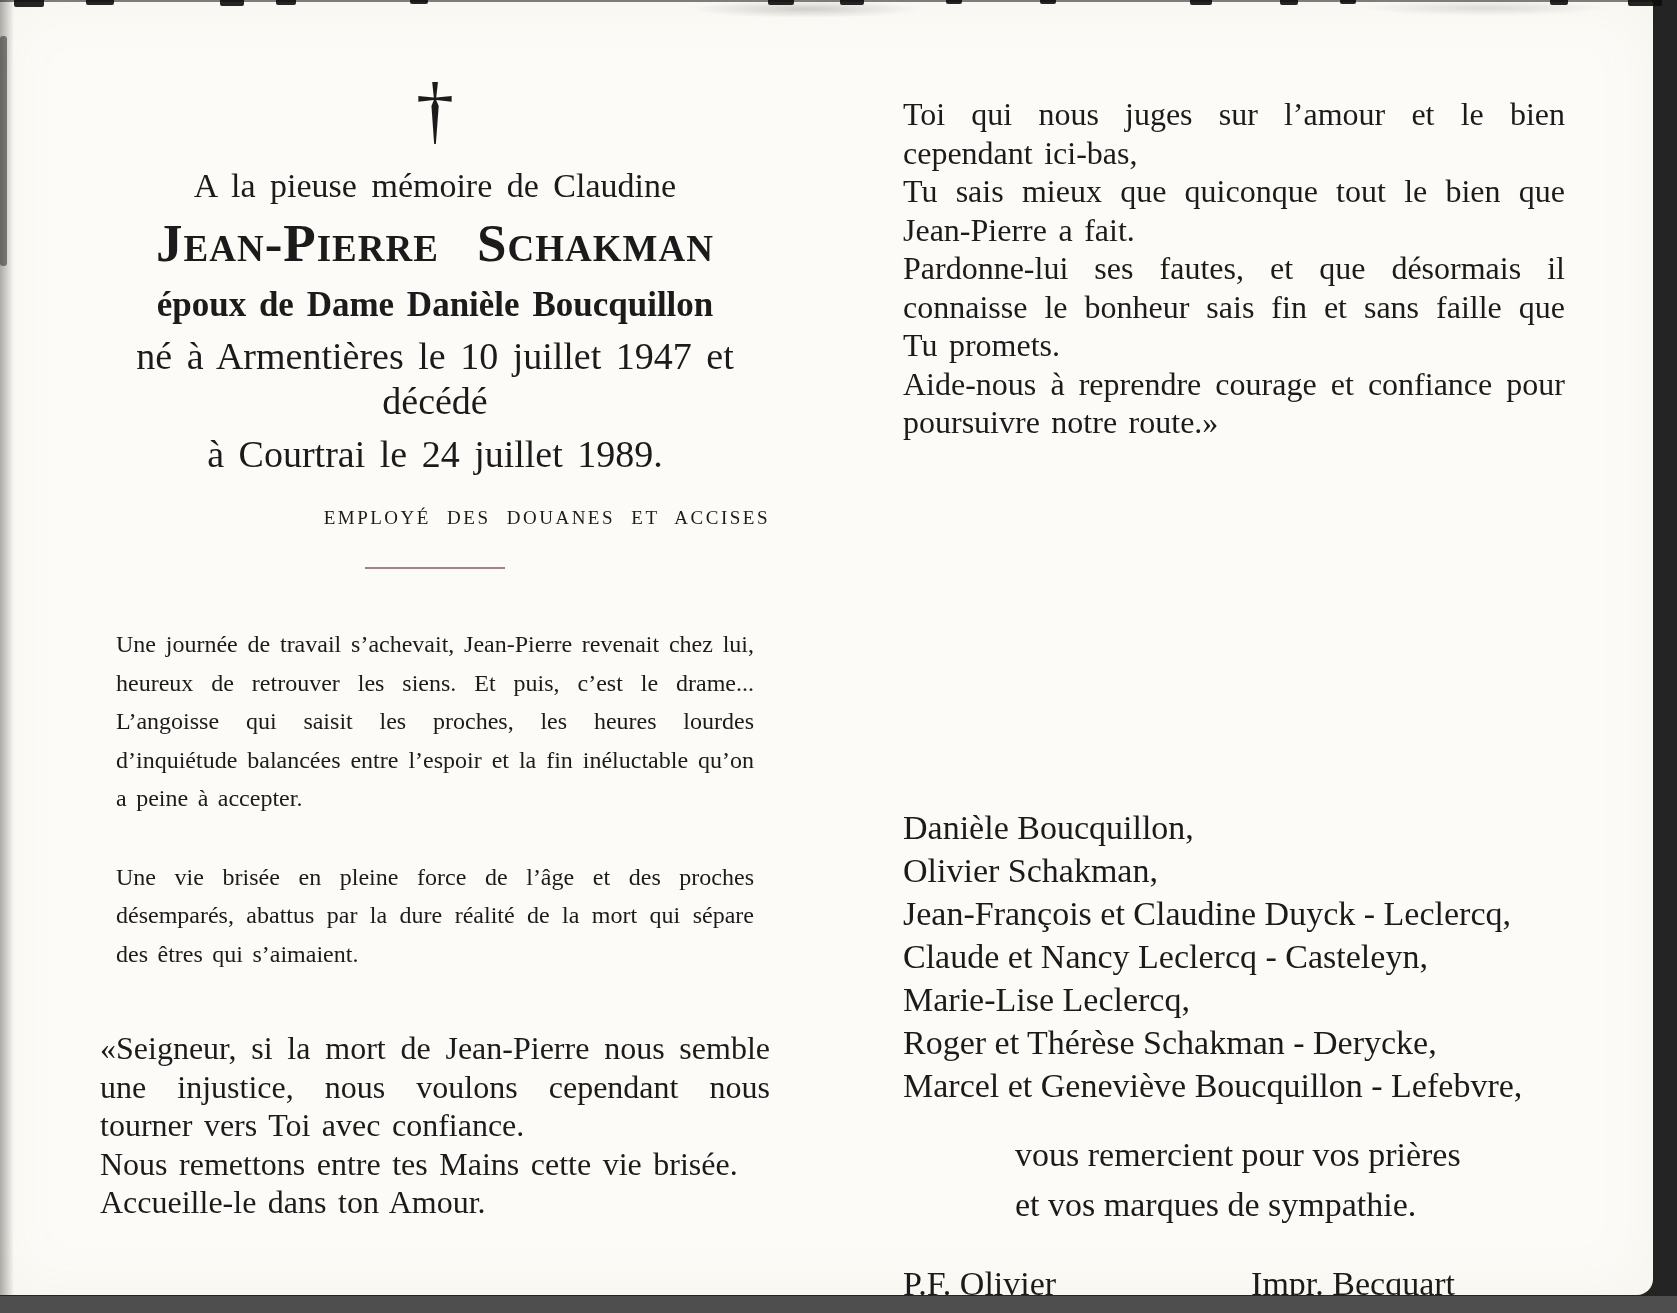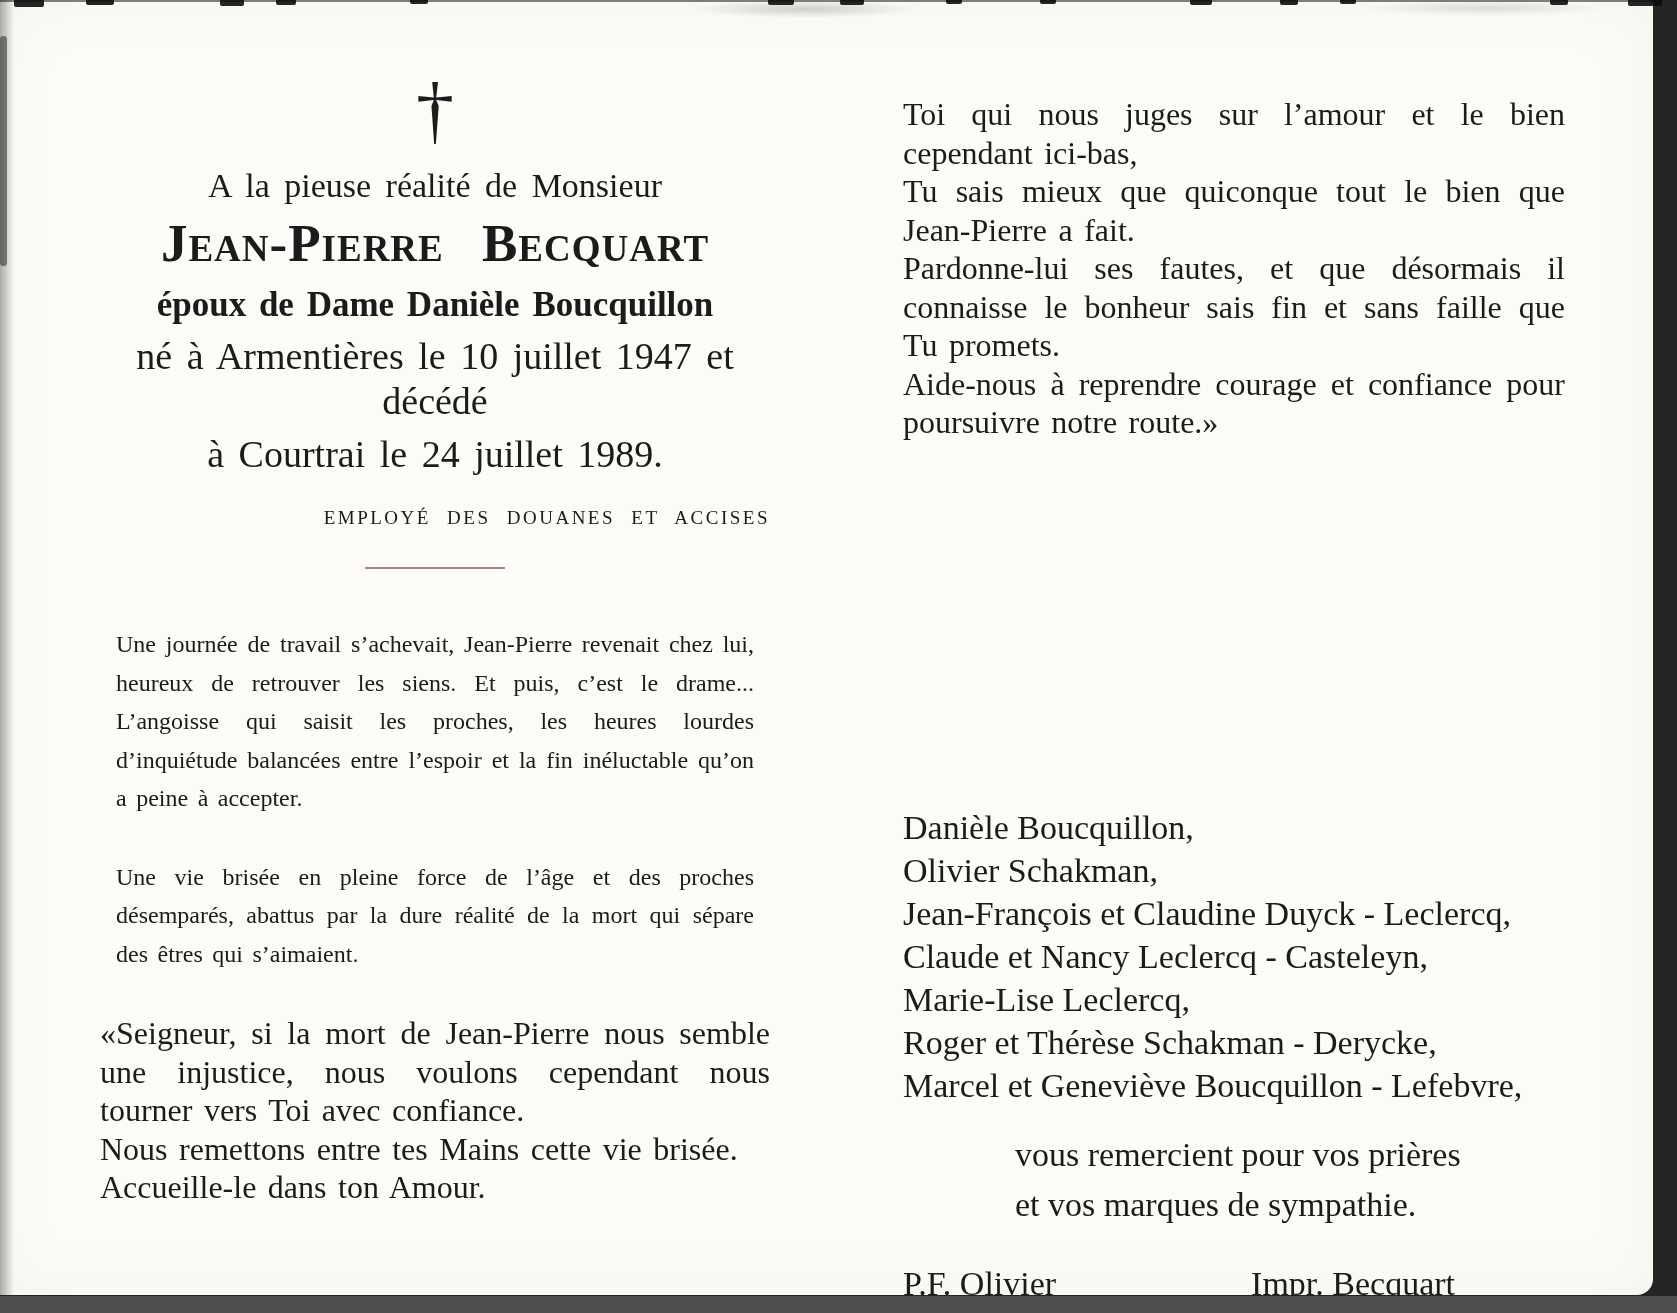--- a/index.html
+++ b/index.html
@@ -47,21 +47,21 @@
   .name  { text-align:center; font-size:53px; line-height:58px; margin:8px 0 0;
            font-variant:small-caps; font-weight:700; letter-spacing:1px; word-spacing:24px; }
   .spouse{ text-align:center; font-size:35px; line-height:42px; margin:12px 0 0; font-weight:700; word-spacing:4px; }
   .bd    { text-align:center; font-size:38px; line-height:45px; margin:8px 0 0; word-spacing:5px; }
   .profession { text-align:right; font-size:19px; line-height:30px; margin:26px 0 0;
            letter-spacing:2.5px; word-spacing:9px; }
   .rule  { width:140px; height:2px; background:#a3828b; margin:34px auto 0; }
   .para  { font-size:24px; line-height:38.5px; text-align:justify; margin:16px; word-spacing:3.5px; }
   .p1 { margin-top:56px; }
   .p2 { margin-top:40px; }
-  .prayer { margin-top:41px; }
+  .prayer { margin-top:56px; }
   .prayer p { font-size:32px; line-height:38.5px; text-align:justify; margin:0; word-spacing:3.5px; }
 
   
   .col-right { position:absolute; left:903px; top:95px; width:662px; height:1200px; }
   .rq p { font-size:32px; line-height:38.5px; text-align:justify; margin:0; word-spacing:3.5px; }
   .mourners { position:absolute; left:0; top:711px; font-size:34px; line-height:43px; }
   .mourners span { display:block; }
   .thanks { position:absolute; left:112px; top:1035px; font-size:34px; line-height:50px; }
   .thanks span { display:block; }
   .printers { position:absolute; left:0; top:1170px; width:552px;
@@ -69,22 +69,22 @@
 </style>
 </head>
 <body>
 
 <div id="canvas">
 
   <div class="card">
 
     <div class="col-left">
       <p class="cross">†</p>
-      <p class="intro">A la pieuse réalité de Monsieur</p>
-      <p class="name">Jean-Pierre Becquart</p>
+      <p class="intro">A la pieuse mémoire de Claudine</p>
+      <p class="name">Jean-Pierre Schakman</p>
       <p class="spouse">époux de Dame Danièle Boucquillon</p>
       <p class="bd">né à Armentières le 10 juillet 1947 et décédé</p>
       <p class="bd">à Courtrai le 24 juillet 1989.</p>
       <p class="profession">EMPLOYÉ DES DOUANES ET ACCISES</p>
       <div class="rule"></div>
       <p class="para p1">Une journée de travail s’achevait, Jean-Pierre revenait chez lui, heureux de retrouver les siens. Et puis, c’est le drame... L’angoisse qui saisit les proches, les heures lourdes d’inquiétude balancées entre l’espoir et la fin inéluctable qu’on a peine à accepter.</p>
       <p class="para p2">Une vie brisée en pleine force de l’âge et des proches désemparés, abattus par la dure réalité de la mort qui sépare des êtres qui s’aimaient.</p>
       <div class="prayer">
         <p>«Seigneur, si la mort de Jean-Pierre nous semble une injustice, nous voulons cependant nous tourner vers Toi avec confiance.</p>
         <p>Nous remettons entre tes Mains cette vie brisée.</p>

